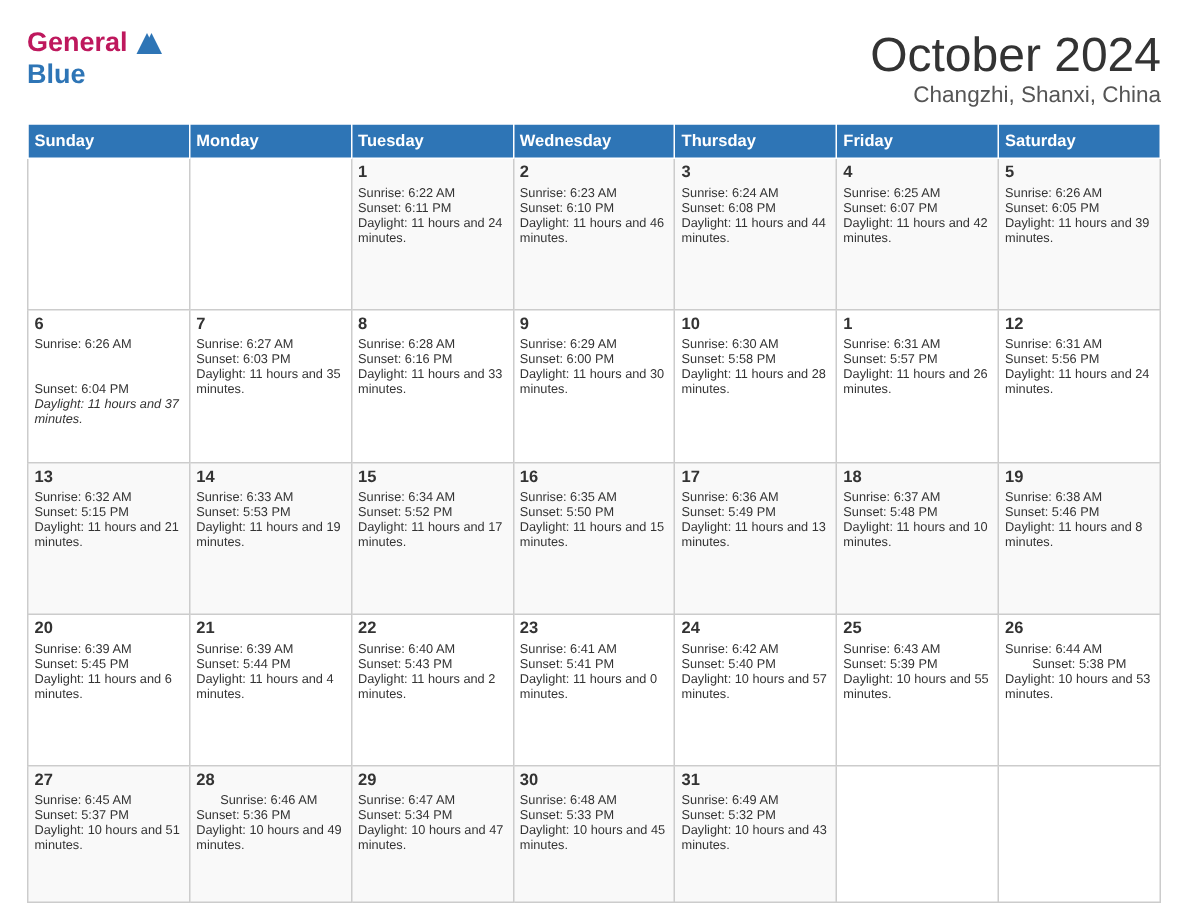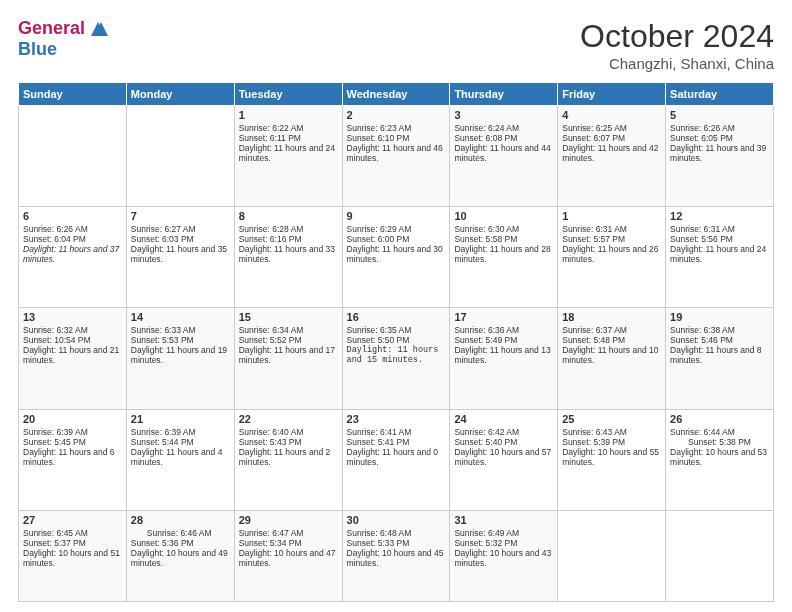--- a/index.html
+++ b/index.html
@@ -162,21 +162,21 @@
         <span class="day-num">5</span>
         <span style="display:block;">Sunrise: 6:26 AM</span>
         <span style="display:block;">Sunset: 6:05 PM</span>
         <span style="display:block;">Daylight: 11 hours and 39 minutes.</span>
       </td>
         </tr>
         <tr>
           <td>
         <span class="day-num">6</span>
         <span style="display:block;">Sunrise: 6:26 AM</span>
-        <span style="display:block;">Sunset: 6:04 PM</span>
+        <span style="display:block;margin-top:20px;">Sunset: 6:04 PM</span>
         <span style="display:block;font-style:italic;">Daylight: 11 hours and 37 minutes.</span>
       </td>
           <td>
         <span class="day-num">7</span>
         <span style="display:block;">Sunrise: 6:27 AM</span>
         <span style="display:block;">Sunset: 6:03 PM</span>
         <span style="display:block;">Daylight: 11 hours and 35 minutes.</span>
       </td>
           <td>
         <span class="day-num">8</span>
@@ -206,40 +206,40 @@
         <span class="day-num">12</span>
         <span style="display:block;">Sunrise: 6:31 AM</span>
         <span style="display:block;">Sunset: 5:56 PM</span>
         <span style="display:block;">Daylight: 11 hours and 24 minutes.</span>
       </td>
         </tr>
         <tr>
           <td>
         <span class="day-num">13</span>
         <span style="display:block;">Sunrise: 6:32 AM</span>
-        <span style="display:block;">Sunset: 10:54 PM</span>
+        <span style="display:block;">Sunset: 5:15 PM</span>
         <span style="display:block;">Daylight: 11 hours and 21 minutes.</span>
       </td>
           <td>
         <span class="day-num">14</span>
         <span style="display:block;">Sunrise: 6:33 AM</span>
         <span style="display:block;">Sunset: 5:53 PM</span>
         <span style="display:block;">Daylight: 11 hours and 19 minutes.</span>
       </td>
           <td>
         <span class="day-num">15</span>
         <span style="display:block;">Sunrise: 6:34 AM</span>
         <span style="display:block;">Sunset: 5:52 PM</span>
         <span style="display:block;">Daylight: 11 hours and 17 minutes.</span>
       </td>
           <td>
         <span class="day-num">16</span>
         <span style="display:block;">Sunrise: 6:35 AM</span>
         <span style="display:block;">Sunset: 5:50 PM</span>
-        <span style="display:block;font-family:Liberation Mono, monospace;">Daylight: 11 hours and 15 minutes.</span>
+        <span style="display:block;">Daylight: 11 hours and 15 minutes.</span>
       </td>
           <td>
         <span class="day-num">17</span>
         <span style="display:block;">Sunrise: 6:36 AM</span>
         <span style="display:block;">Sunset: 5:49 PM</span>
         <span style="display:block;">Daylight: 11 hours and 13 minutes.</span>
       </td>
           <td>
         <span class="day-num">18</span>
         <span style="display:block;">Sunrise: 6:37 AM</span>

